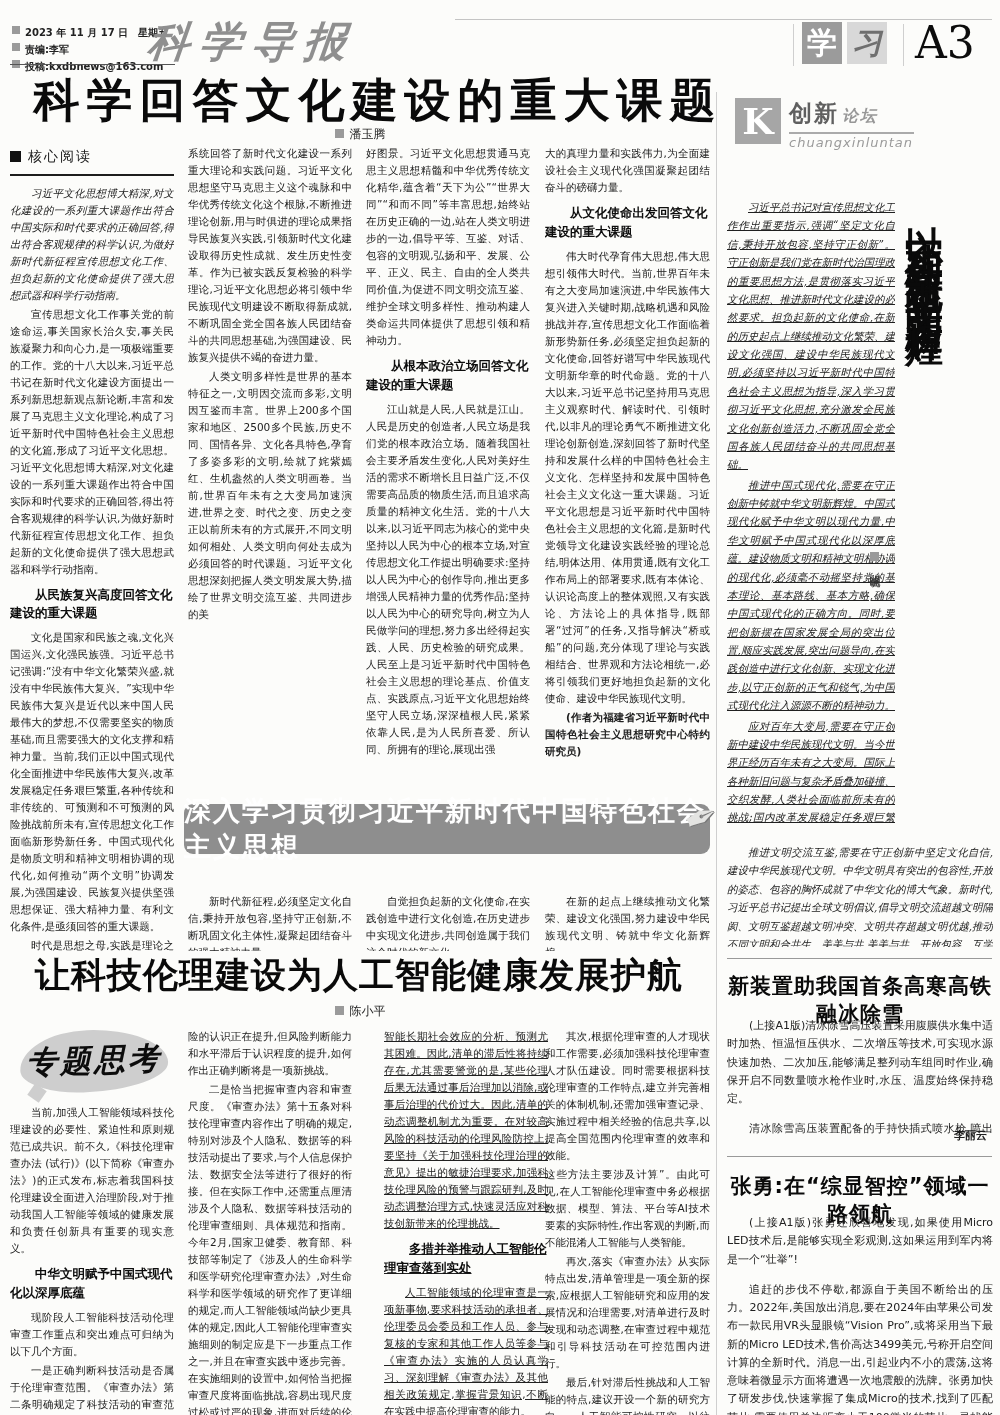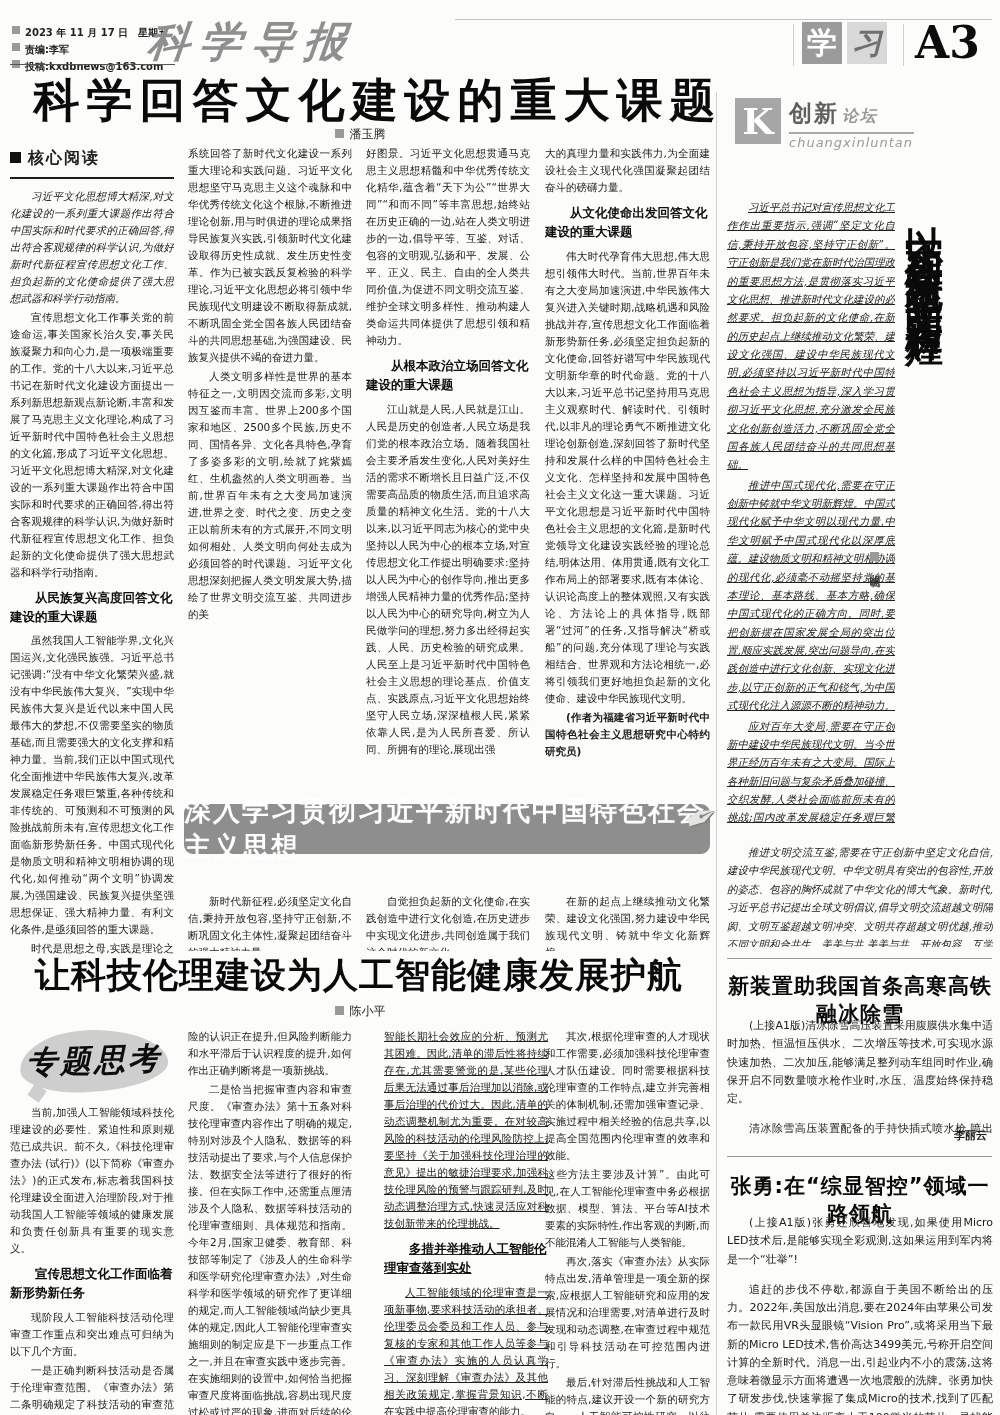--- a/index.html
+++ b/index.html
@@ -7,36 +7,36 @@
         font-family:"DejaVu Sans","Liberation Sans",sans-serif;color:#1e1e1e;overflow:hidden;}
   .abs{position:absolute;}
   
   .hd-line{font-size:10px;color:#222;display:flex;align-items:flex-start;margin-bottom:3px;font-weight:600;}
   .hd-sq{width:8px;height:8px;background:#9a9a9a;margin-right:5px;flex:0 0 auto;}
   .paper-logo{font-family:"DejaVu Serif","Liberation Serif",serif;font-style:italic;font-weight:bold;
               color:#8f8f8f;font-size:42px;letter-spacing:10px;transform:skewX(-6deg);}
   .badge{width:40px;height:42px;display:flex;align-items:center;justify-content:center;font-weight:900;font-size:30px;}
   .badge-xue{background:#9b9b9b;color:#fff;}
   .badge-xi{background:#d8d8d8;color:#6f6f6f;font-family:"DejaVu Serif","Liberation Serif",serif;font-style:italic;}
-  .pageno{font-family:"DejaVu Serif","Liberation Serif",serif;font-weight:bold;font-size:44px;color:#0c0c0c;line-height:1;}
+  .pageno{font-family:"DejaVu Serif","Liberation Serif",serif;font-weight:normal;font-size:44px;color:#0c0c0c;line-height:1;}
   .vbar{width:1px;background:#cfcfcf;}
   .hr{background:#c4c4c4;height:1px;}
   
   .main-title{font-size:46px;font-weight:900;letter-spacing:7px;text-align:center;color:#0a0a0a;line-height:1.05;}
   .byline{font-size:12px;text-align:center;color:#222;}
   .byline .sq{display:inline-block;width:9px;height:9px;background:#9a9a9a;margin-right:6px;}
   .col{overflow:hidden;}
   .bt{font-size:10.5px;line-height:1.62;text-align:justify;color:#202020;}
   .bt p{margin:0 0 2px 0;text-indent:2em;}
   .kai{font-style:italic;font-family:"DejaVu Serif","Liberation Serif",serif;}
   .sub{font-weight:800;font-size:12.5px;line-height:1.5;margin:8px 0 6px 0;text-indent:2em;text-align:left;color:#0d0d0d;}
   .credit{font-weight:800;text-indent:2em;}
   .core-hd{display:flex;align-items:center;border-bottom:2px solid #1d1d1d;padding-bottom:6px;margin-bottom:9px;}
   .core-hd .blk{width:11px;height:11px;background:#111;margin-right:7px;}
-  .core-hd span.t{font-weight:700;font-size:16px;letter-spacing:2px;}
+  .core-hd span.t{font-weight:400;font-size:14px;letter-spacing:2px;}
   
   .banner{background:#8e8e8e;border-radius:9px;display:flex;align-items:center;justify-content:center;
           color:#fff;font-size:27px;font-weight:900;letter-spacing:2px;}
   .pen{position:absolute;right:-10px;top:-10px;font-size:40px;color:#e4e4e2;transform:rotate(-25deg);
        text-shadow:1px 1px 0 #777;}
   
   .kbox{width:46px;height:46px;background:#a6a6a6;color:#fff;display:flex;align-items:center;justify-content:center;
         font-family:"DejaVu Serif","Liberation Serif",serif;font-weight:bold;font-size:36px;}
   .forum-cn{font-size:23px;font-weight:900;color:#5f5f5f;letter-spacing:2px;}
   .forum-cn2{font-size:16px;color:#979797;font-family:"DejaVu Serif","Liberation Serif",serif;font-style:italic;letter-spacing:2px;font-weight:bold;}
@@ -93,21 +93,21 @@
   </div>
 
   <div class="abs col bt" style="left:10px;top:145px;width:164px;height:810px;">
     <div class="core-hd">
       <span class="blk"></span>
       <span class="t">核心阅读</span>
     </div>
     <p class="kai">习近平文化思想博大精深,对文化建设的一系列重大课题作出符合中国实际和时代要求的正确回答,得出符合客观规律的科学认识,为做好新时代新征程宣传思想文化工作、担负起新的文化使命提供了强大思想武器和科学行动指南。</p>
     <p>宣传思想文化工作事关党的前途命运,事关国家长治久安,事关民族凝聚力和向心力,是一项极端重要的工作。党的十八大以来,习近平总书记在新时代文化建设方面提出一系列新思想新观点新论断,丰富和发展了马克思主义文化理论,构成了习近平新时代中国特色社会主义思想的文化篇,形成了习近平文化思想。习近平文化思想博大精深,对文化建设的一系列重大课题作出符合中国实际和时代要求的正确回答,得出符合客观规律的科学认识,为做好新时代新征程宣传思想文化工作、担负起新的文化使命提供了强大思想武器和科学行动指南。</p>
     <div class="sub">从民族复兴高度回答文化建设的重大课题</div>
-    <p>虽然我国人工智能学界,文化兴国运兴,文化强民族强。习近平总书记强调:“没有中华文化繁荣兴盛,就没有中华民族伟大复兴。”实现中华民族伟大复兴是近代以来中国人民最伟大的梦想,不仅需要坚实的物质基础,而且需要强大的文化支撑和精神力量。当前,我们正以中国式现代化全面推进中华民族伟大复兴,改革发展稳定任务艰巨繁重,各种传统和非传统的、可预测和不可预测的风险挑战前所未有,宣传思想文化工作面临新形势新任务。中国式现代化是物质文明和精神文明相协调的现代化,如何推动“两个文明”协调发展,为强国建设、民族复兴提供坚强思想保证、强大精神力量、有利文化条件,是亟须回答的重大课题。</p>
+    <p>文化是国家和民族之魂,文化兴国运兴,文化强民族强。习近平总书记强调:“没有中华文化繁荣兴盛,就没有中华民族伟大复兴。”实现中华民族伟大复兴是近代以来中国人民最伟大的梦想,不仅需要坚实的物质基础,而且需要强大的文化支撑和精神力量。当前,我们正以中国式现代化全面推进中华民族伟大复兴,改革发展稳定任务艰巨繁重,各种传统和非传统的、可预测和不可预测的风险挑战前所未有,宣传思想文化工作面临新形势新任务。中国式现代化是物质文明和精神文明相协调的现代化,如何推动“两个文明”协调发展,为强国建设、民族复兴提供坚强思想保证、强大精神力量、有利文化条件,是亟须回答的重大课题。</p>
     <p>时代是思想之母,实践是理论之源。党的十八大以来,习近平总书记把文化建设摆在治国理政的突出位置,不断深化对文化建设的规律性认识,创造性提出“两个结合”等重大论断,</p>
   </div>
 
   <div class="abs col bt" style="left:188px;top:145px;width:164px;height:683px;">
     <p style="text-indent:0;">系统回答了新时代文化建设一系列重大理论和实践问题。习近平文化思想坚守马克思主义这个魂脉和中华优秀传统文化这个根脉,不断推进理论创新,用与时俱进的理论成果指导民族复兴实践,引领新时代文化建设取得历史性成就、发生历史性变革。作为已被实践反复检验的科学理论,习近平文化思想必将引领中华民族现代文明建设不断取得新成就,不断巩固全党全国各族人民团结奋斗的共同思想基础,为强国建设、民族复兴提供不竭的奋进力量。</p>
     <p>人类文明多样性是世界的基本特征之一,文明因交流而多彩,文明因互鉴而丰富。世界上200多个国家和地区、2500多个民族,历史不同、国情各异、文化各具特色,孕育了多姿多彩的文明,绘就了姹紫嫣红、生机盎然的人类文明画卷。当前,世界百年未有之大变局加速演进,世界之变、时代之变、历史之变正以前所未有的方式展开,不同文明如何相处、人类文明向何处去成为必须回答的时代课题。习近平文化思想深刻把握人类文明发展大势,描绘了世界文明交流互鉴、共同进步的美</p>
   </div>
 
   <div class="abs col bt" style="left:366px;top:145px;width:164px;height:683px;">
     <p style="text-indent:0;">好图景。习近平文化思想贯通马克思主义思想精髓和中华优秀传统文化精华,蕴含着“天下为公”“世界大同”“和而不同”等丰富思想,始终站在历史正确的一边,站在人类文明进步的一边,倡导平等、互鉴、对话、包容的文明观,弘扬和平、发展、公平、正义、民主、自由的全人类共同价值,为促进不同文明交流互鉴、维护全球文明多样性、推动构建人类命运共同体提供了思想引领和精神动力。</p>
@@ -172,21 +172,21 @@
     <span class="sq"></span><span>陈小平</span>
   </div>
 
   <div class="abs kicker" style="left:20px;top:1030px;width:148px;height:62px;">
     <span>专题思考</span>
   </div>
   <div class="abs kicker-tail" style="left:30px;top:1086px;"></div>
 
   <div class="abs col bt" style="left:10px;top:1104px;width:164px;height:311px;">
     <p>当前,加强人工智能领域科技伦理建设的必要性、紧迫性和原则规范已成共识。前不久,《科技伦理审查办法 (试行)》(以下简称《审查办法》)的正式发布,标志着我国科技伦理建设全面进入治理阶段,对于推动我国人工智能等领域的健康发展和负责任创新具有重要的现实意义。</p>
-    <div class="sub">宣传思想文化工作面临着新形势新任务</div>
+    <div class="sub">中华文明赋予中国式现代化以深厚底蕴</div>
     <p>现阶段人工智能科技活动伦理审查工作重点和突出难点可归纳为以下几个方面。</p>
     <p>一是正确判断科技活动是否属于伦理审查范围。《审查办法》第二条明确规定了科技活动的审查范围,从内容上看主要考虑的是受试者的合法权益以及科技活动可能对生命、生态、公共秩序、社会发展等造成的伦理风险。该文件是科技伦理审查的通用性规定,尚未对每一项具体科技活动是否属于审查范围作出规定。因此,科技活动承担单位的科技伦理审查委员会(可能还有承担专家复核的机构)需要结合实际情况,细化本单位的科技伦理审查范围,同时根据《审查办法》第九条制定科技伦理风险评估办法,指导科研人员开展科技伦理风险评估,按要求申请伦理审查。目前,虽然我国人工智能学界、业界和管理机构对伦理风</p>
   </div>
 
   <div class="abs col bt" style="left:188px;top:1028px;width:164px;height:387px;">
     <p style="text-indent:0;">险的认识正在提升,但风险判断能力和水平滞后于认识程度的提升,如何作出正确判断将是一项新挑战。</p>
     <p>二是恰当把握审查内容和审查尺度。《审查办法》第十五条对科技伦理审查内容作出了明确的规定,特别对涉及个人隐私、数据等的科技活动提出了要求,与个人信息保护法、数据安全法等进行了很好的衔接。但在实际工作中,还需重点厘清涉及个人隐私、数据等科技活动的伦理审查细则、具体规范和指南。今年2月,国家卫健委、教育部、科技部等制定了《涉及人的生命科学和医学研究伦理审查办法》,对生命科学和医学领域的研究作了更详细的规定,而人工智能领域尚缺少更具体的规定,因此人工智能伦理审查实施细则的制定应是下一步重点工作之一,并且在审查实践中逐步完善。在实施细则的设置中,如何恰当把握审查尺度将面临挑战,容易出现尺度过松或过严的现象,进而对后续的伦理审查产生系统性影响。如果尺度过松,有可能导致一些存在伦理风险的科技活动伦理审查不全面,从而留下伦理风险隐患;如果尺度过严,可能妨碍科技活动的正常推进,降低国家科技进步和经济、社会发展的速度。</p>
 
   </div>
 

